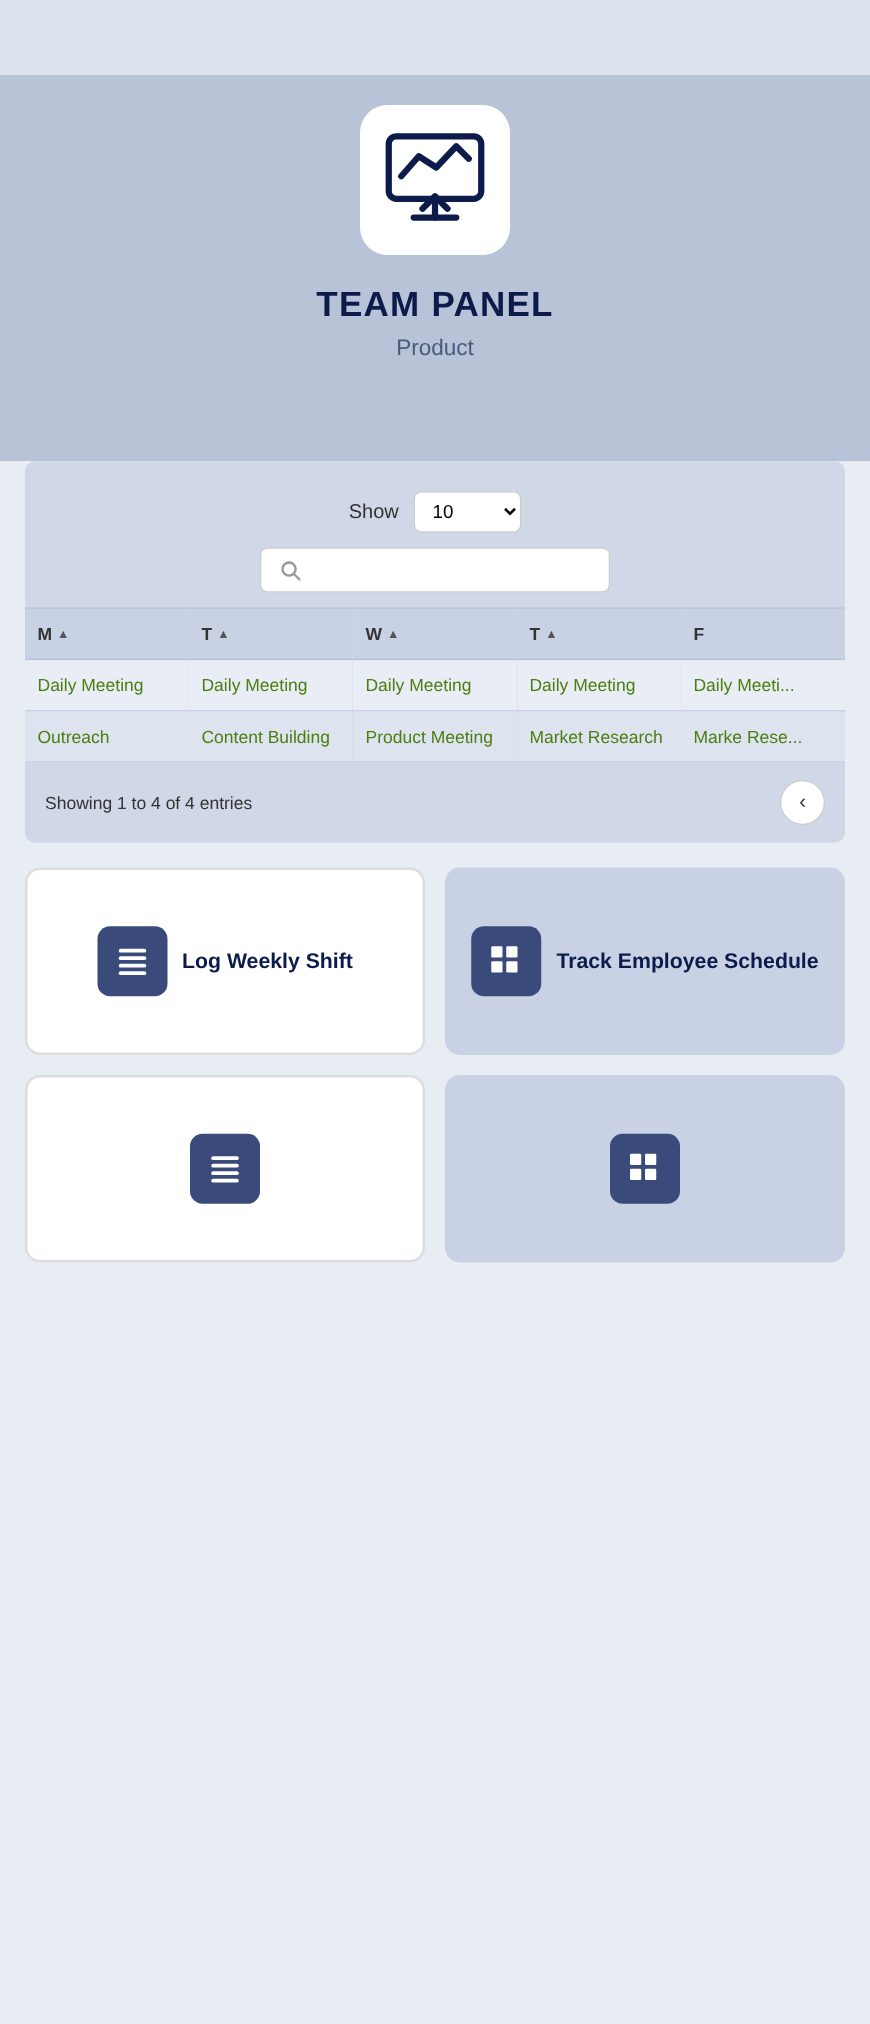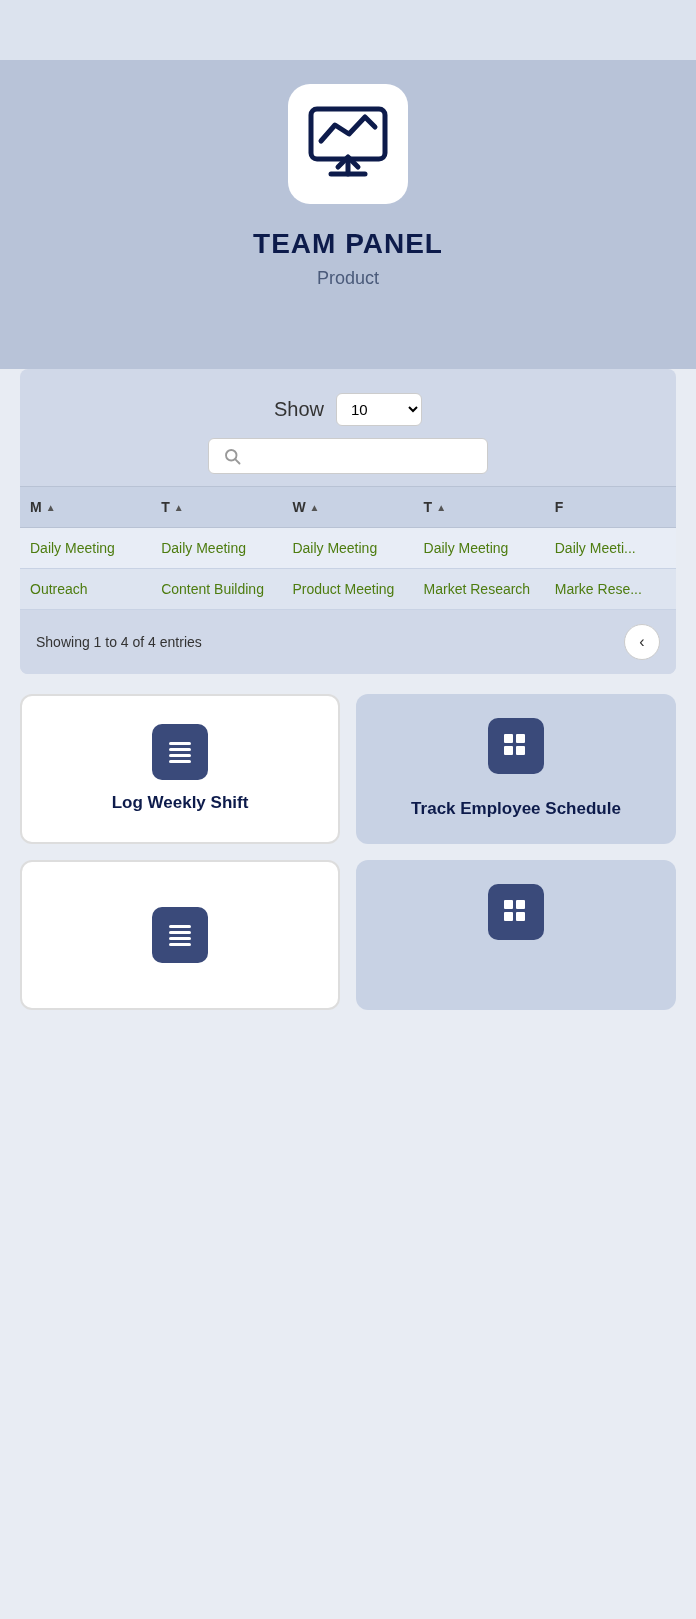--- a/index.html
+++ b/index.html
@@ -69,21 +69,21 @@
 
     .table-controls {
       display: flex;
       align-items: center;
       justify-content: center;
       gap: 12px;
       padding: 8px 16px 12px;
     }
 
     .show-label {
-      font-size: 20px;
+      font-size: 16px;
       color: #333;
     }
 
     .show-select {
       padding: 6px 28px 6px 10px;
       border: 1px solid #ccc;
       border-radius: 6px;
       font-size: 15px;
       background: white;
       appearance: auto;
@@ -206,37 +206,36 @@
       display: grid;
       grid-template-columns: 1fr 1fr;
       gap: 16px;
       margin-top: 4px;
     }
 
     .action-card {
       border-radius: 12px;
       padding: 24px 16px;
       display: flex;
-      flex-direction: column;
+      flex-direction: row;
       align-items: center;
       justify-content: center;
       gap: 12px;
       cursor: pointer;
       min-height: 150px;
     }
 
     .action-card.light {
       background: white;
       border: 2px solid #ddd;
     }
 
     .action-card.dark {
       background: #c8d2e4;
       border: none;
-      justify-content: space-between;
     }
 
     .action-icon-box {
       width: 56px;
       height: 56px;
       background: #3a4a7a;
       border-radius: 10px;
       display: flex;
       align-items: center;
       justify-content: center;

